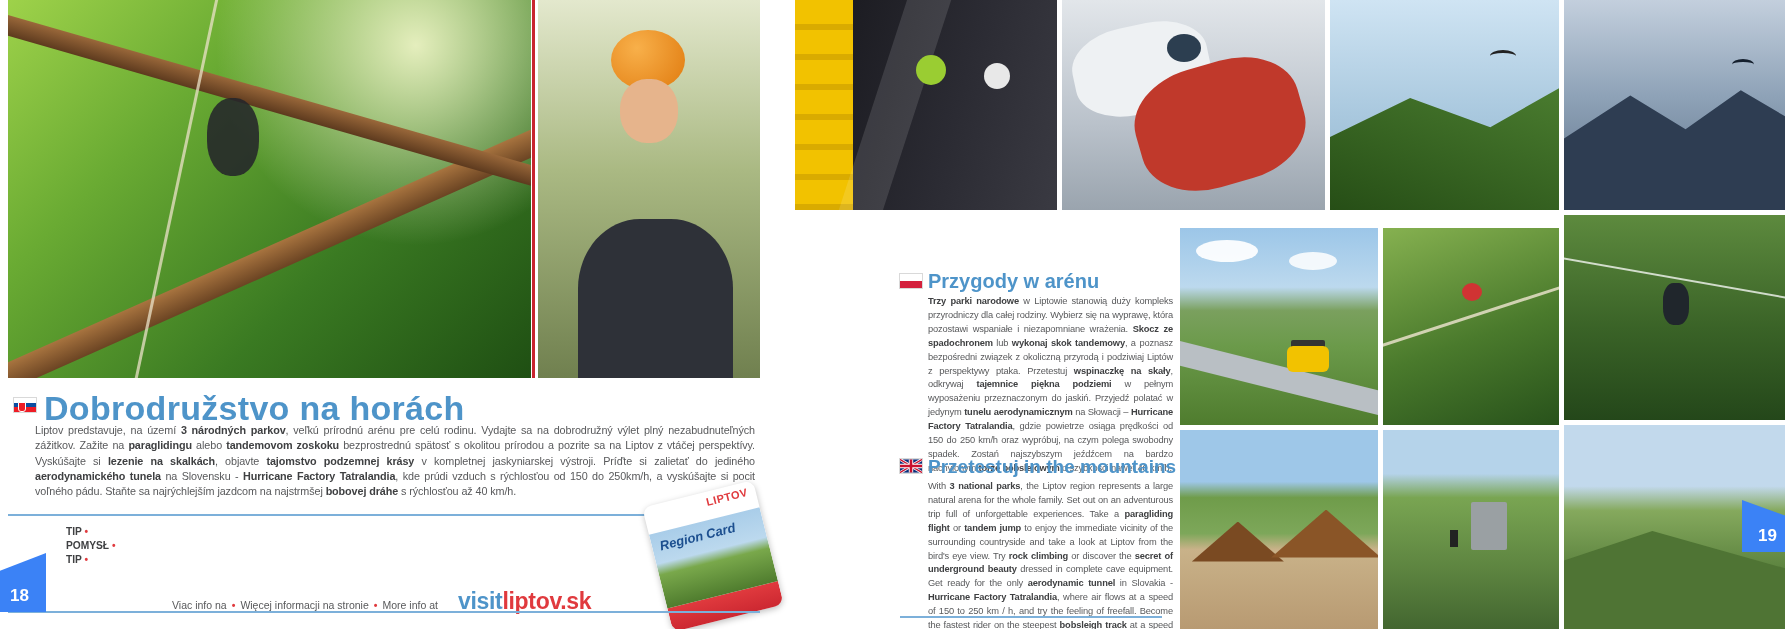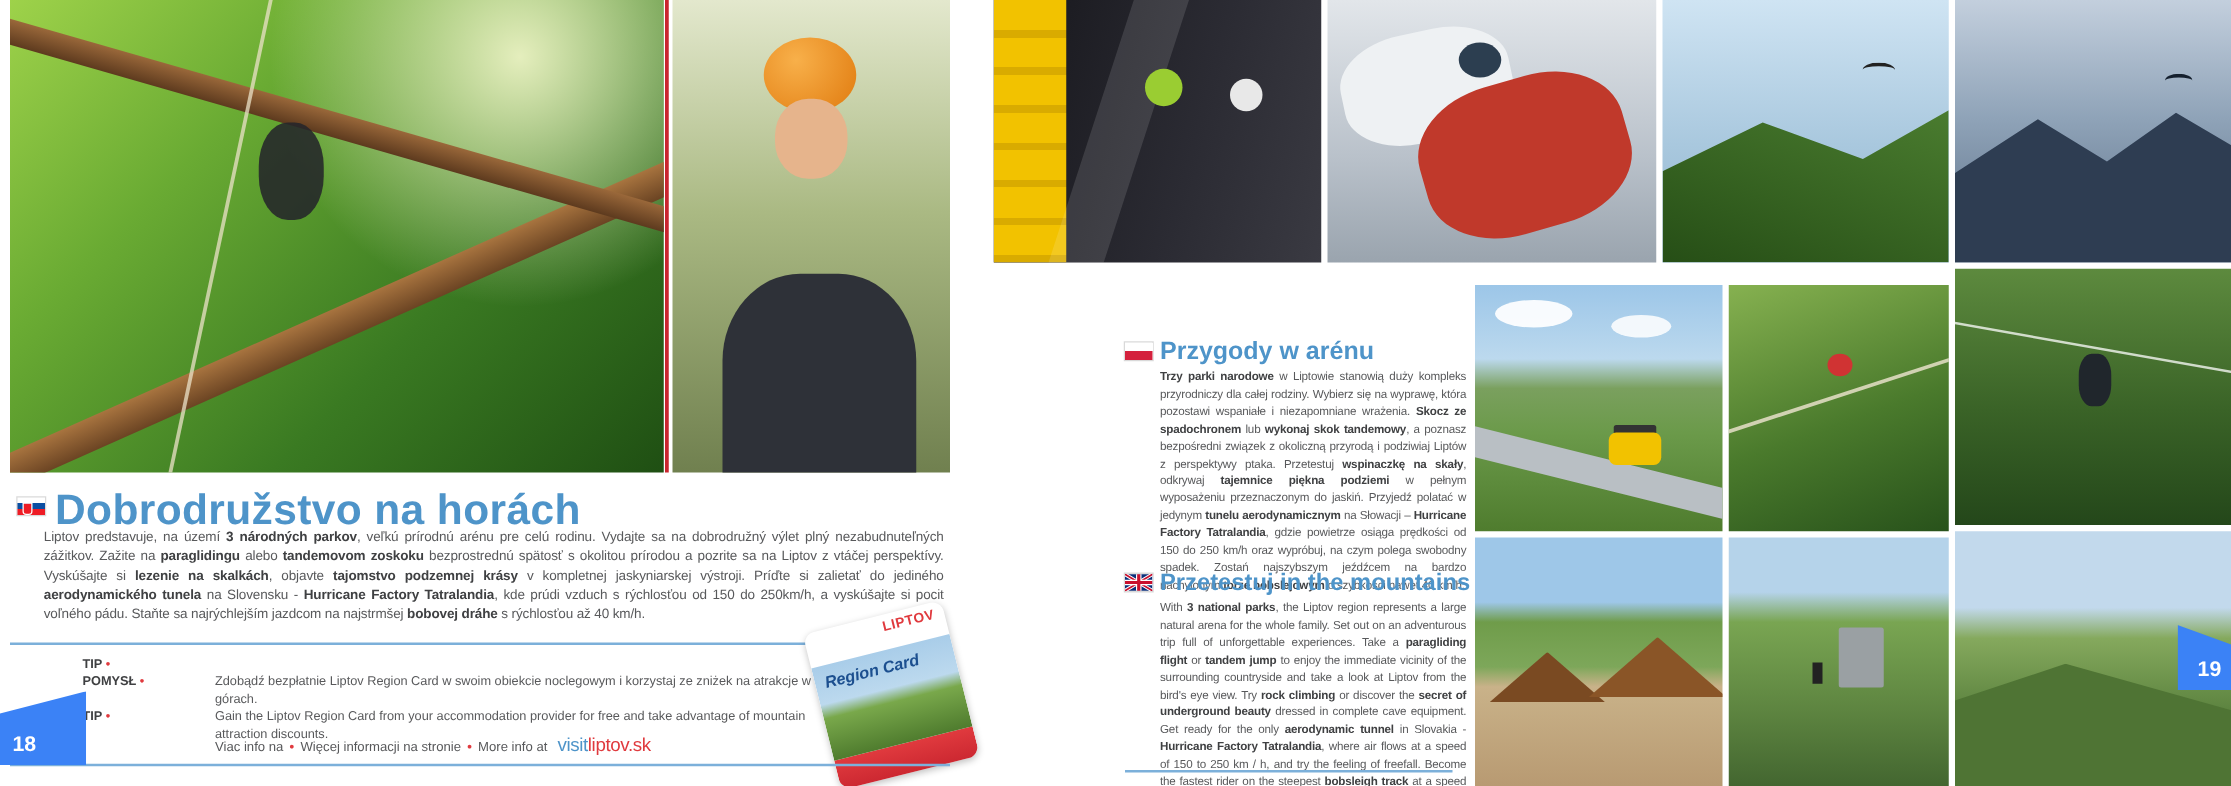--- a/index.html
+++ b/index.html
@@ -36,21 +36,21 @@
        background:linear-gradient(180deg,#b5d3ea 0%,#b5d3ea 22%,#79a552 34%,#5d8440 70%,#436630 100%);}
   #ph12{left:1564px;top:425px;width:221px;height:204px;
        background:linear-gradient(180deg,#c2d9ec 0%,#c2d9ec 30%,#85a95d 42%,#5d8440 70%,#476732 100%);}
   #photo-divider{position:absolute;left:532px;top:0;width:3px;height:378px;background:#c9252f;}
   
   .rule{position:absolute;height:2px;background:#7cb0da;}
   #rule-left-top{left:8px;top:514px;width:752px;}
   #rule-left-bottom{left:8px;top:611px;width:752px;}
   #rule-right-bottom{left:900px;top:616px;width:262px;}
   .ribbon{position:absolute;background:#3b82f6;color:#fff;font-weight:bold;font-size:17px;}
-  #ribbon-18{left:0;top:553px;width:46px;height:59px;clip-path:polygon(0 30%,100% 0,100% 100%,0 100%);padding-left:23px;}
+  #ribbon-18{left:0;top:553px;width:46px;height:59px;clip-path:polygon(0 30%,100% 0,100% 100%,0 100%);}
   #ribbon-18 span{position:absolute;left:10px;bottom:6px;}
   #ribbon-19{left:1742px;top:500px;width:43px;height:52px;clip-path:polygon(0 0,100% 30%,100% 100%,0 100%);}
   #ribbon-19 span{position:absolute;right:8px;bottom:6px;}
   
   .heading{position:absolute;color:#4e94c9;font-weight:bold;white-space:nowrap;}
   #heading-sk{left:44px;top:389px;font-size:34px;letter-spacing:.3px;}
   #heading-pl{left:928px;top:270px;font-size:20px;}
   #heading-en{left:928px;top:456px;font-size:19px;}
   .flag{position:absolute;width:22px;height:14px;box-shadow:0 0 0 1px rgba(0,0,0,.15);display:block;}
   #flag-sk{left:14px;top:398px;background:linear-gradient(180deg,#ffffff 0 33%,#0b4ea2 33% 66%,#ee1c25 66% 100%);}
@@ -65,21 +65,21 @@
   #para-en{left:928px;top:480px;width:245px;font-size:9.3px;line-height:13.9px;letter-spacing:-.15px;}
   .b{font-weight:bold;color:#3f4042;}
   
   #tips{position:absolute;left:66px;top:525px;width:592px;font-size:10.2px;line-height:14px;}
   .tip-row{display:flex;}
   .tip-label{width:106px;font-weight:bold;color:#3f4042;white-space:nowrap;}
   .tip-text{width:485px;}
   .dot{color:#e03a3e;font-weight:bold;}
   
   #more-info{position:absolute;left:172px;top:588px;display:flex;align-items:baseline;gap:5px;font-size:10.5px;white-space:nowrap;}
-  #more-info .brand{font-size:15px;font-weight:normal;letter-spacing:-.3px;margin-left:3px;}
+  #more-info .brand{font-size:23px;font-weight:bold;letter-spacing:-.3px;margin-left:15px;}
   #more-info .brand .v{color:#4e94c9;}
   #more-info .brand .l{color:#e03a3e;}
   
   #region-card{position:absolute;left:656px;top:492px;width:114px;height:128px;background:#fff;
      border-radius:9px;transform:rotate(-14deg);box-shadow:0 2px 6px rgba(0,0,0,.25);overflow:hidden;}
   #region-card .card-top{height:24px;text-align:right;padding:4px 8px 0 0;color:#e03a3e;font-weight:bold;font-size:11px;letter-spacing:.5px;}
   #region-card .card-img{height:76px;background:linear-gradient(180deg,#a9cde9 0%,#bcd9ee 40%,#79a84b 55%,#4f7c2e 100%);position:relative;}
   #region-card .card-title{position:absolute;left:8px;top:6px;color:#1c4f8f;font-weight:bold;font-style:italic;font-size:13px;}
   #region-card .card-bottom{height:28px;background:linear-gradient(180deg,#e03a3e,#c9252f);}
 </style>
@@ -106,25 +106,23 @@
 <div class="para" id="para-sk"><span>Liptov predstavuje, na území </span><span class="b">3 národných parkov</span><span>, veľkú prírodnú arénu pre celú rodinu. Vydajte sa na dobrodružný výlet plný nezabudnuteľných zážitkov. Zažite na </span><span class="b">paraglidingu</span><span> alebo </span><span class="b">tandemovom zoskoku</span><span> bezprostrednú spätosť s okolitou prírodou a pozrite sa na Liptov z vtáčej perspektívy. Vyskúšajte si </span><span class="b">lezenie na skalkách</span><span>, objavte </span><span class="b">tajomstvo podzemnej krásy</span><span> v kompletnej jaskyniarskej výstroji. Príďte si zalietať do jediného </span><span class="b">aerodynamického tunela</span><span> na Slovensku - </span><span class="b">Hurricane Factory Tatralandia</span><span>, kde prúdi vzduch s rýchlosťou od 150 do 250km/h, a vyskúšajte si pocit voľného pádu. Staňte sa najrýchlejším jazdcom na najstrmšej </span><span class="b">bobovej dráhe</span><span> s rýchlosťou až 40 km/h.</span></div>
 
 <div class="rule" id="rule-left-top"></div>
 
 <div id="tips">
   <div class="tip-row">
     <div class="tip-label"><span>TIP</span> <span class="dot">•</span></div>
   </div>
   <div class="tip-row">
     <div class="tip-label"><span>POMYSŁ</span> <span class="dot">•</span></div>
-    <div class="tip-text">Zdobądź bezpłatnie Liptov Region Card w swoim obiekcie noclegowym i korzystaj ze zniżek na atrakcje w górach.</div>
   </div>
   <div class="tip-row">
     <div class="tip-label"><span>TIP</span> <span class="dot">•</span></div>
-    <div class="tip-text">Gain the Liptov Region Card from your accommodation provider for free and take advantage of mountain attraction discounts.</div>
   </div>
 </div>
 
 <div id="more-info">
   <span>Viac info na</span>
   <span class="dot">•</span>
   <span>Więcej informacji na stronie</span>
   <span class="dot">•</span>
   <span>More info at</span>
   <span class="brand"><span class="v">visit</span><span class="l">liptov.sk</span></span>

